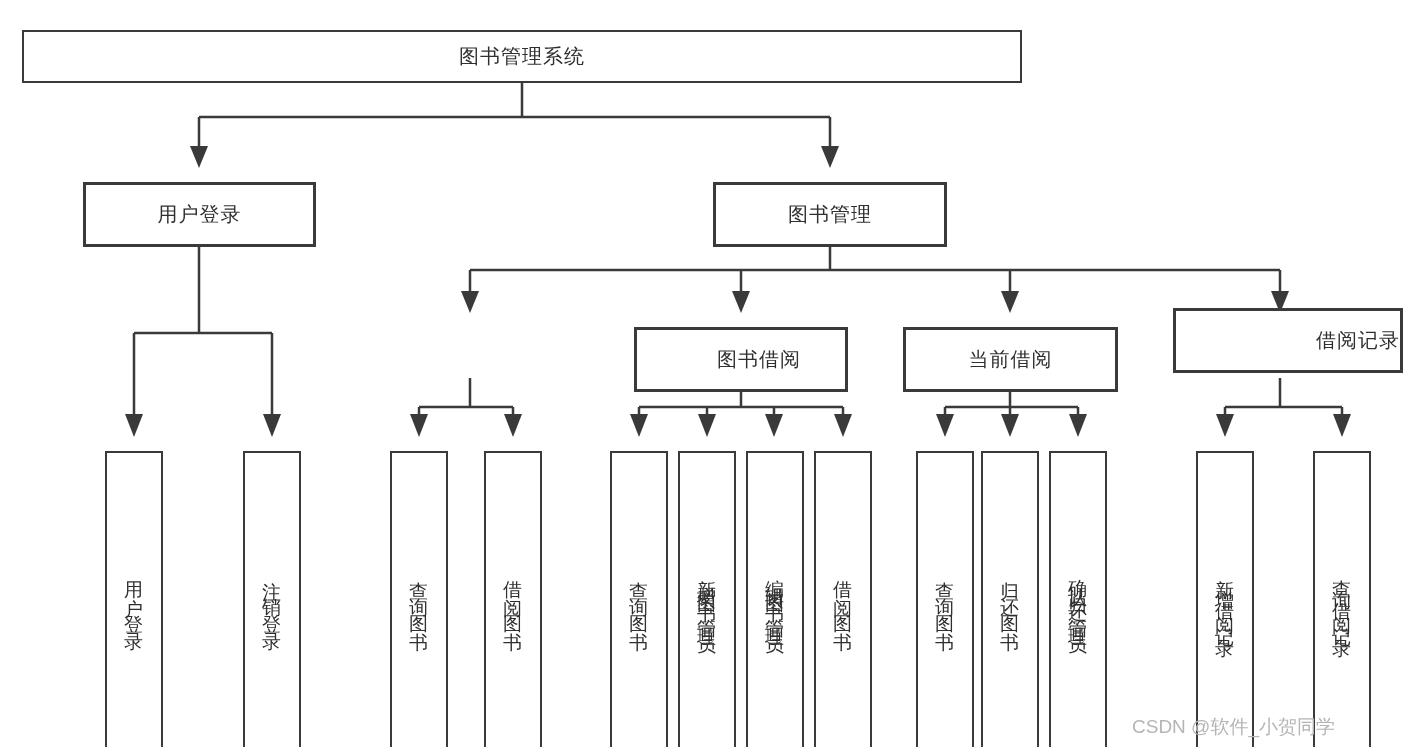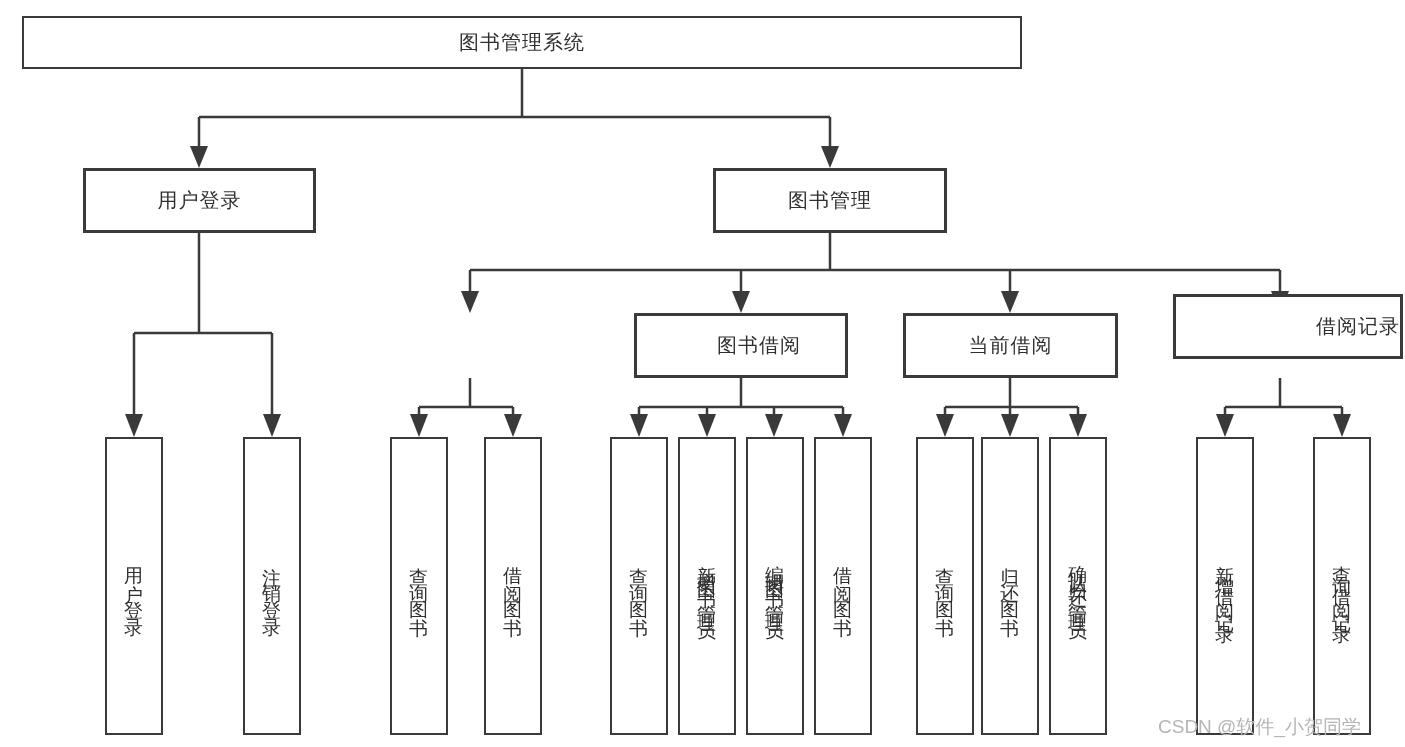--- a/index.html
+++ b/index.html
@@ -32,39 +32,40 @@
   }
   .connectors polygon { fill: var(--line); }
   .node {
     position: absolute;
     background: var(--bg);
     border: 2px solid var(--line);
     display: flex;
     align-items: center;
     justify-content: center;
     color: var(--text);
+    margin-top: 14px;
   }
   .lvl1 { border-width: 2px; }
   .lvl2, .lvl3 { border-width: 3px; }
   .h-label {
     font-size: 20px;
     letter-spacing: 1px;
     white-space: nowrap;
   }
   .vbox { top: 437px; width: 58px; height: 298px; border-width: 2px; }
   .v-label {
     writing-mode: vertical-rl;
     text-orientation: mixed;
     font-size: 19px;
     line-height: 1;
     letter-spacing: 14px;
   }
   .watermark {
     position: absolute;
-    left: 1158px; top: 714px;
+    left: 1132px; top: 714px;
     font-size: 19px;
     color: var(--watermark);
     white-space: nowrap;
     z-index: 5;
   }
 </style>
 </head>
 <body>
 
 <div class="canvas">

